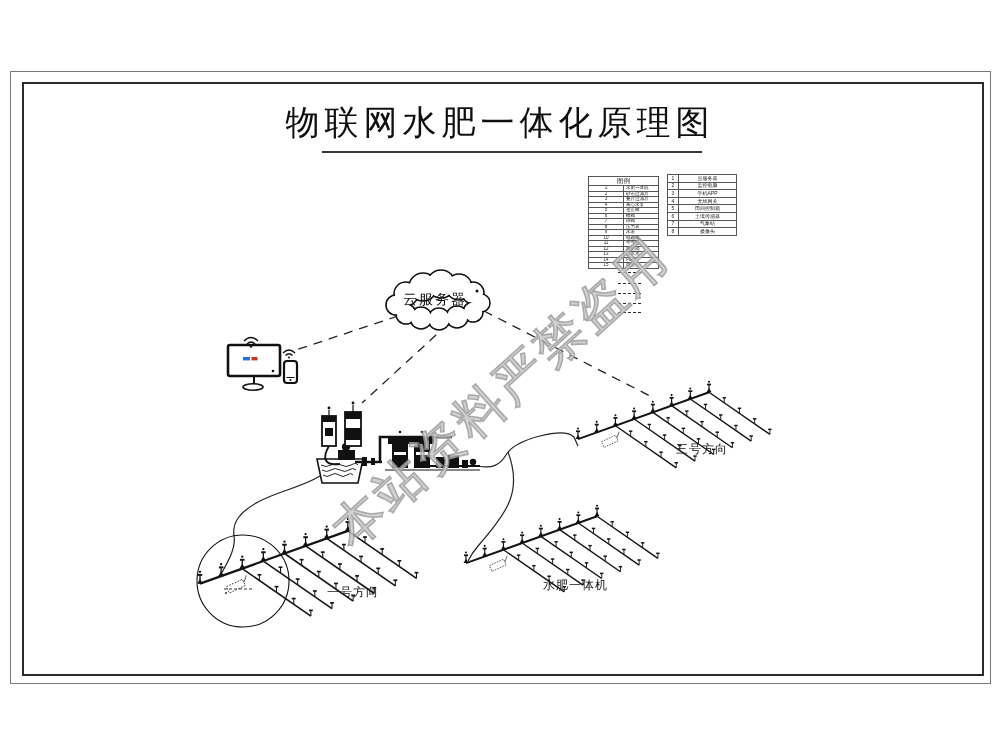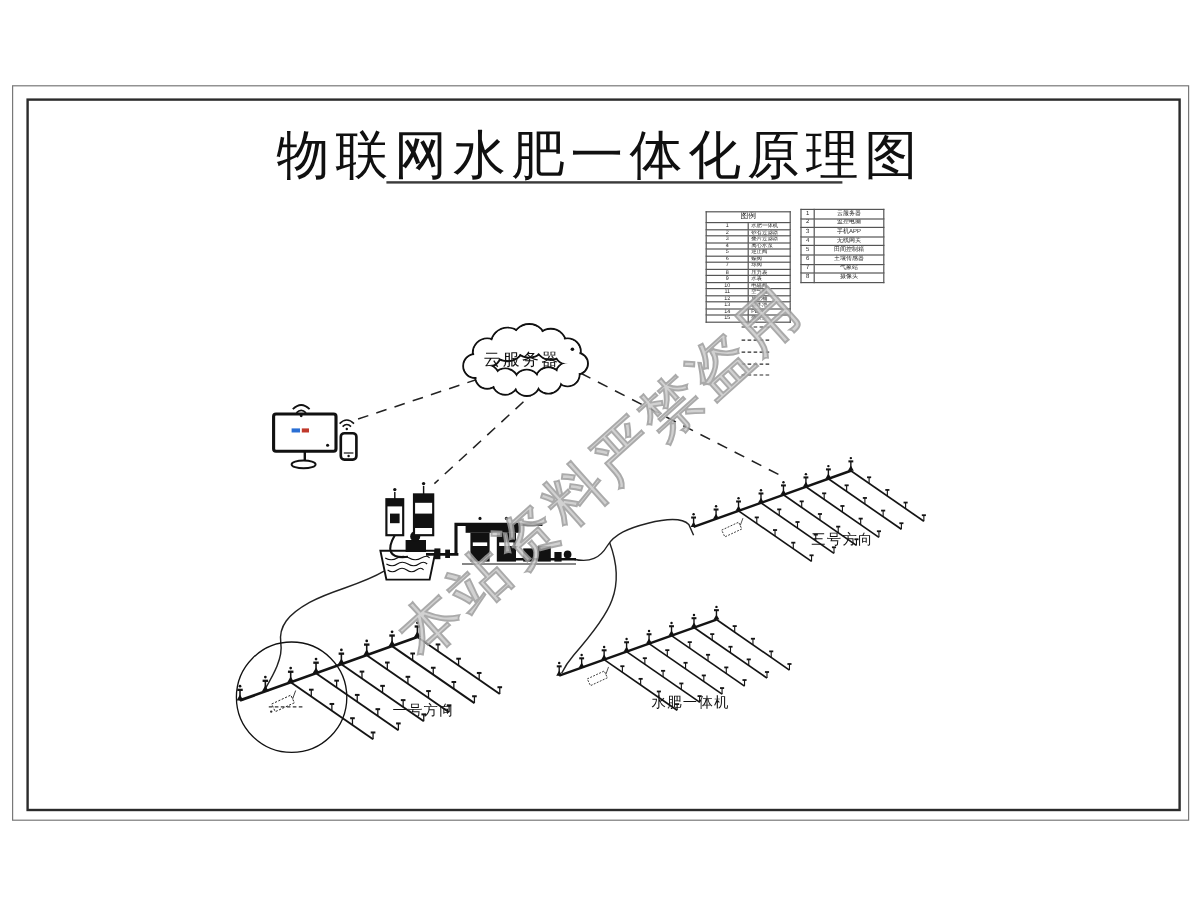--- a/index.html
+++ b/index.html
@@ -1,21 +1,21 @@
 <!DOCTYPE html>
 <html><head>
 <meta charset="utf-8">
 <style>
   html,body{margin:0;padding:0;background:#fff;}
   .page{position:relative;width:1000px;height:750px;background:#fff;overflow:hidden;
         font-family:"Liberation Sans",sans-serif;color:#111;}
   .frame-outer{position:absolute;left:10px;top:71px;width:979px;height:611px;border:1px solid #787878;}
   .frame-inner{position:absolute;left:22px;top:82px;width:958px;height:590px;border:2px solid #2b2b2b;}
   .title{position:absolute;top:100px;left:0;width:100%;text-align:center;
-         font-family:"Liberation Serif",serif;font-size:44px;letter-spacing:5px;color:#101010;}
+         font-family:"Liberation Serif",serif;font-size:34px;letter-spacing:5px;color:#101010;}
   .title-underline{position:absolute;left:322px;top:151px;width:380px;height:2px;background:#3a3a3a;}
   .overlay{position:absolute;left:0;top:0;}
   .cloud-label{position:absolute;left:403px;top:291px;font-family:"Liberation Serif",serif;
                font-size:14px;letter-spacing:2px;color:#111;}
   .flabel{position:absolute;font-family:"Liberation Serif",serif;font-weight:normal;
           font-size:12px;letter-spacing:1px;color:#111;}
   .flabel.f1{left:327px;top:584px;text-align:right;}
   .flabel.f2{left:543px;top:577px;}
   .flabel.f3{left:676px;top:441px;}
   table.legend{position:absolute;border-collapse:collapse;border:1px solid #333;

